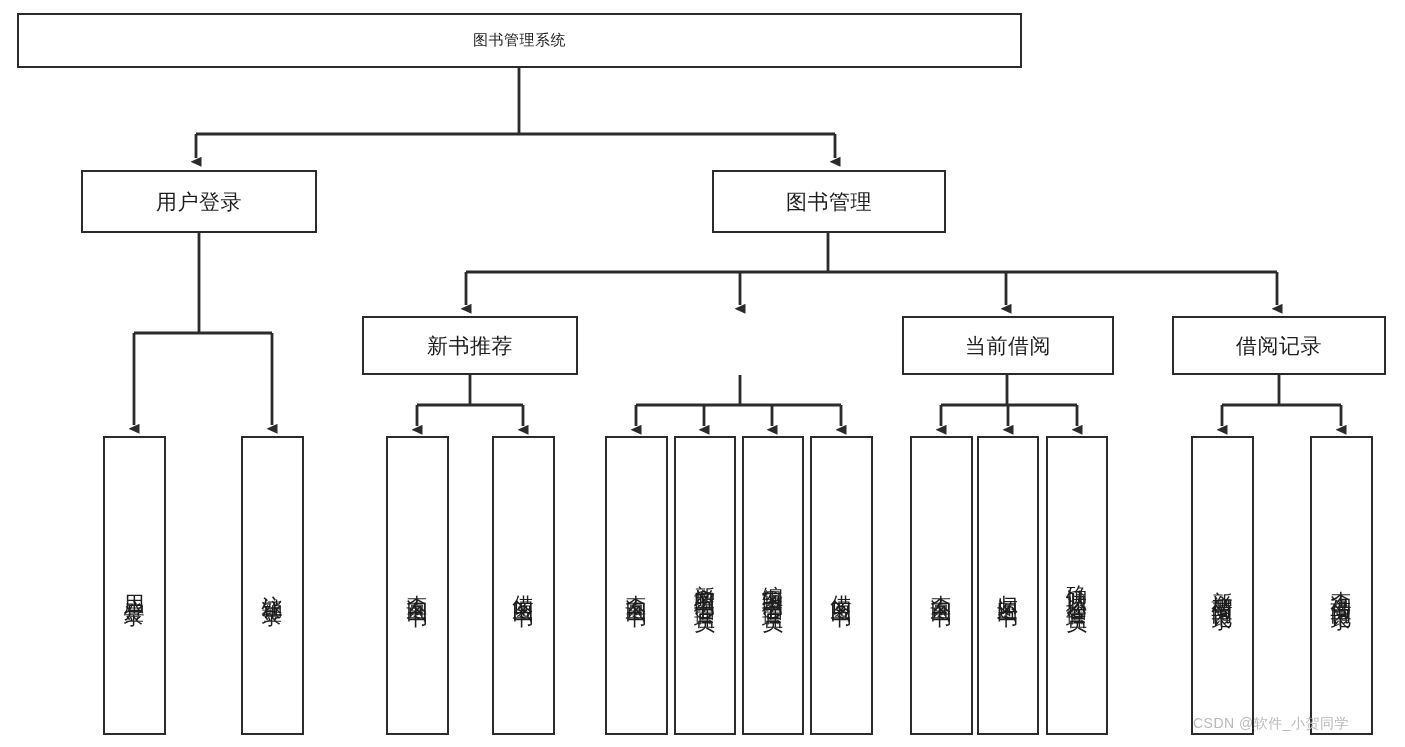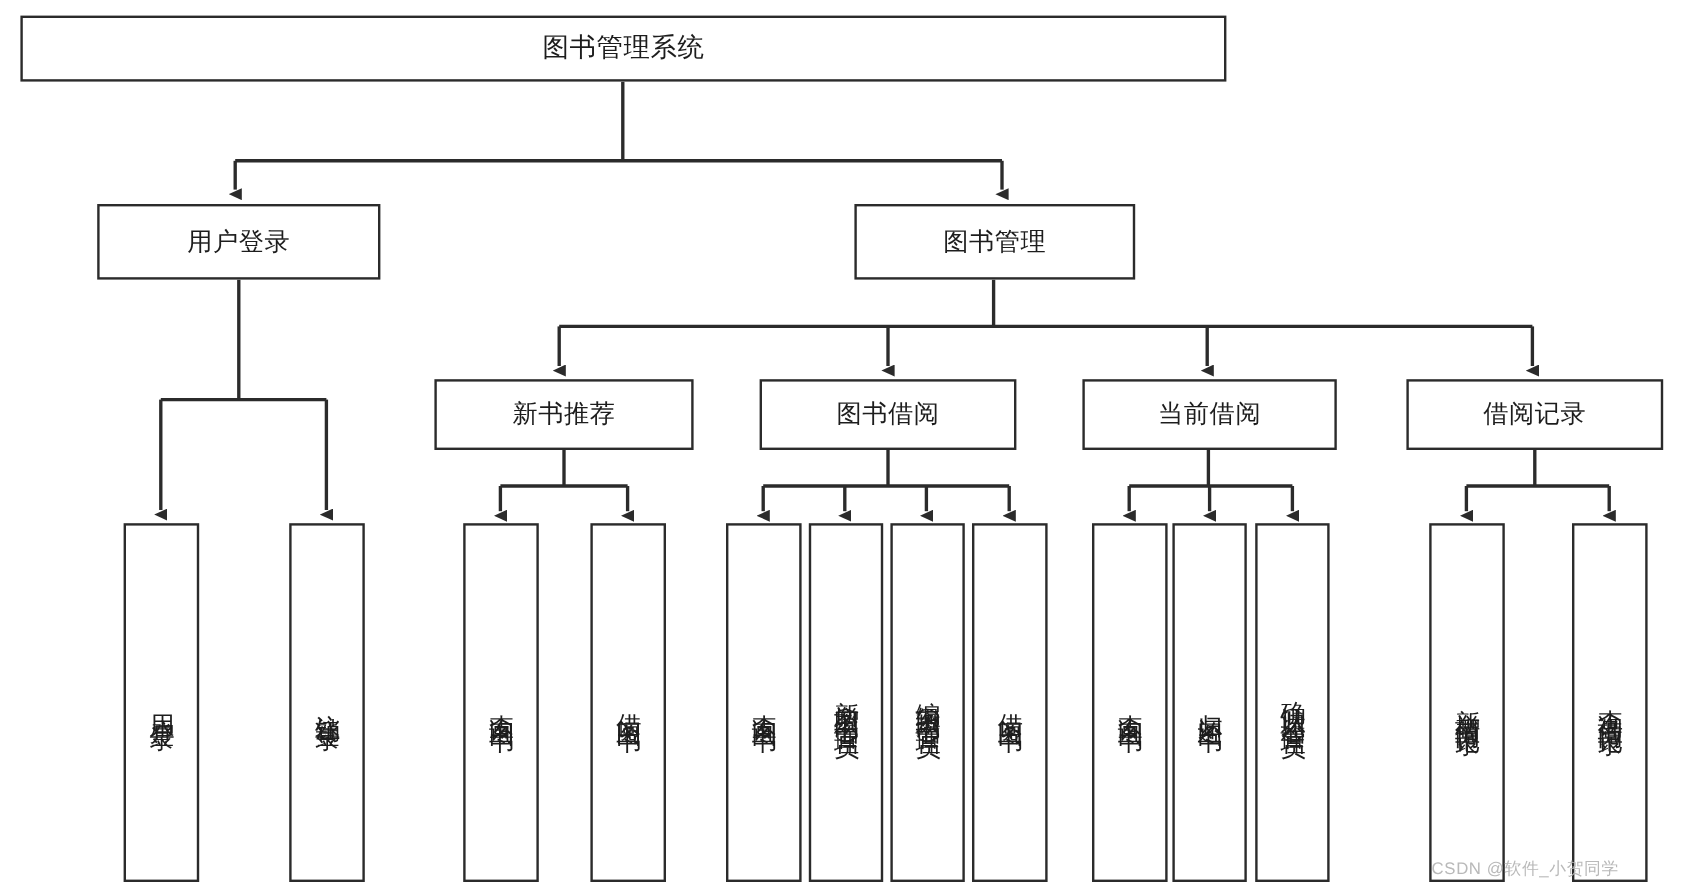--- a/index.html
+++ b/index.html
@@ -42,21 +42,21 @@
     line-height: 1.12;
     letter-spacing: 0.5px;
     white-space: nowrap;
   }
   
   .node.horiz .node-label {
     font-size: 21px;
     writing-mode: horizontal-tb;
   }
   .node.root .node-label {
-    font-size: 22px;
+    font-size: 15px;
   }
   
   .node.vert {
     align-items: center;
     justify-content: center;
   }
   .node.vert .node-label {
     writing-mode: vertical-rl;
     text-orientation: upright;
     font-size: 21px;
@@ -137,23 +137,20 @@
   </div>
 
   <div class="node horiz" style="left:712px; top:170px; width:234px; height:63px;">
     <span class="node-label">图书管理</span>
   </div>
 
   <div class="node horiz" style="left:362px; top:316px; width:216px; height:59px;">
     <span class="node-label">新书推荐</span>
   </div>
 
-  <div class="node horiz" style="left:633px; top:316px; width:214px; height:59px;">
-    <span class="node-label">图书借阅</span>
-  </div>
 
   <div class="node horiz" style="left:1172px; top:316px; width:214px; height:59px;">
     <span class="node-label">借阅记录</span>
   </div>
 
   <div class="node horiz" style="left:902px; top:316px; width:212px; height:59px;">
     <span class="node-label">当前借阅</span>
   </div>
 
   <div class="node vert" style="left:103px; top:436px; width:63px; height:299px;">

